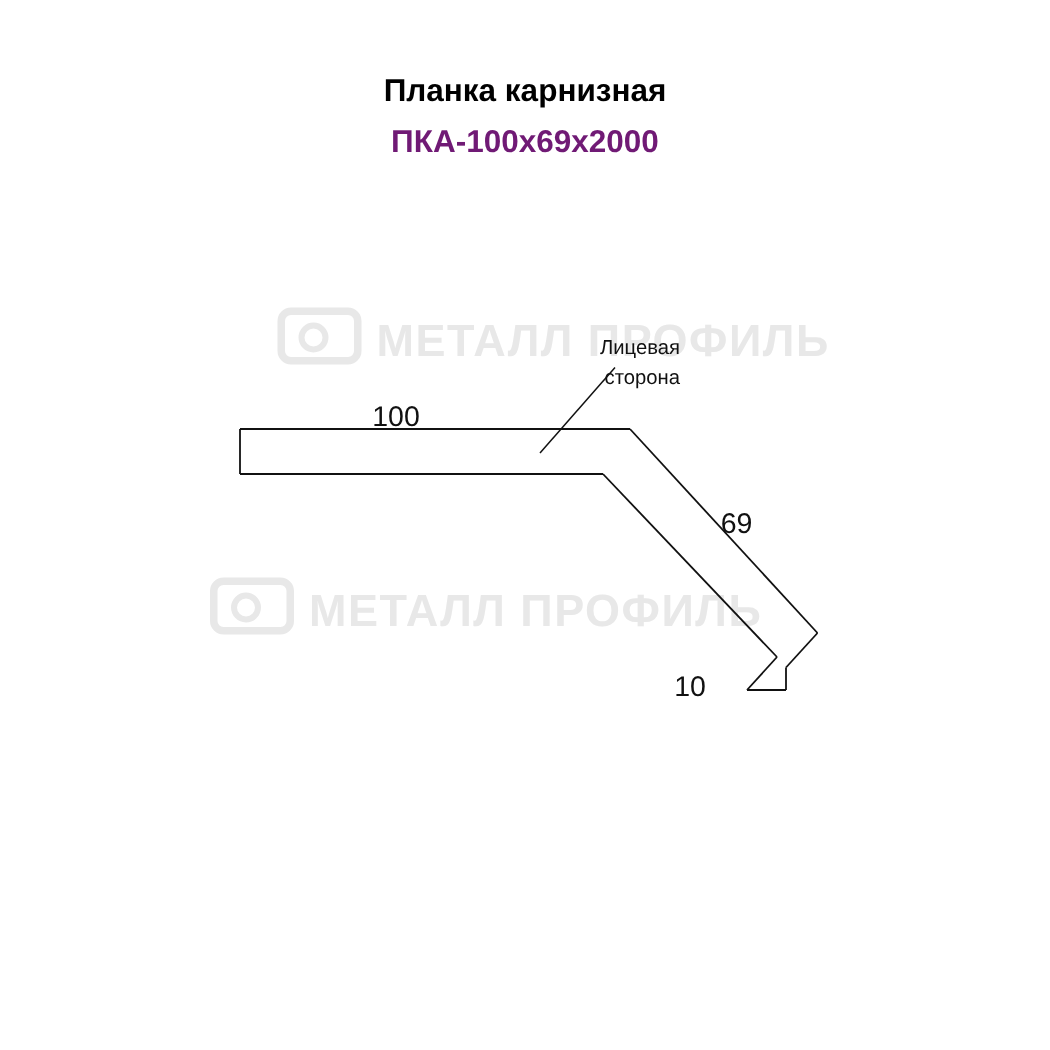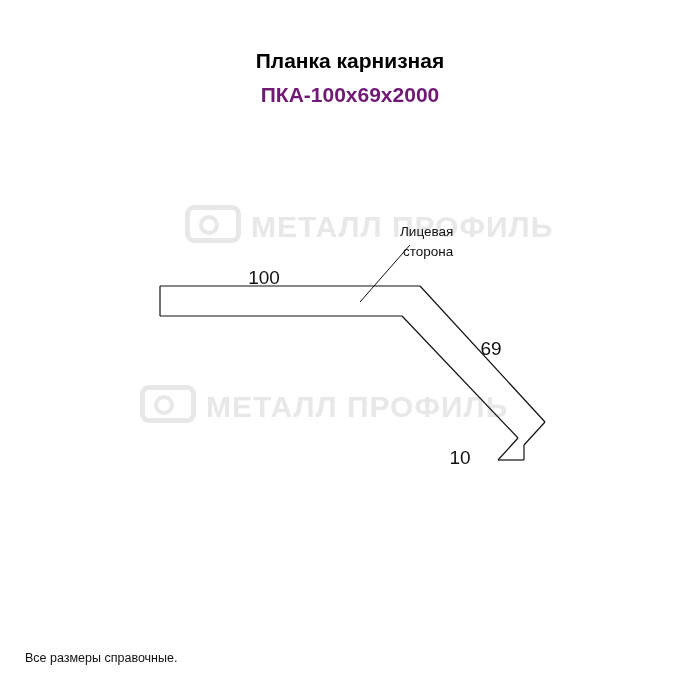--- a/index.html
+++ b/index.html
@@ -168,16 +168,15 @@
       <text class="dim-label" x="264" y="134" text-anchor="middle">100</text>
 
       <text class="dim-label" x="491" y="205" text-anchor="middle">69</text>
 
       <text class="dim-label" x="460" y="314" text-anchor="middle">10</text>
 
     </svg>
   </div>
 
   <div class="footnotes">
-    <p class="footnote">Все размеры справочные.</p>
   </div>
 
 </div>
 
 </body></html>

